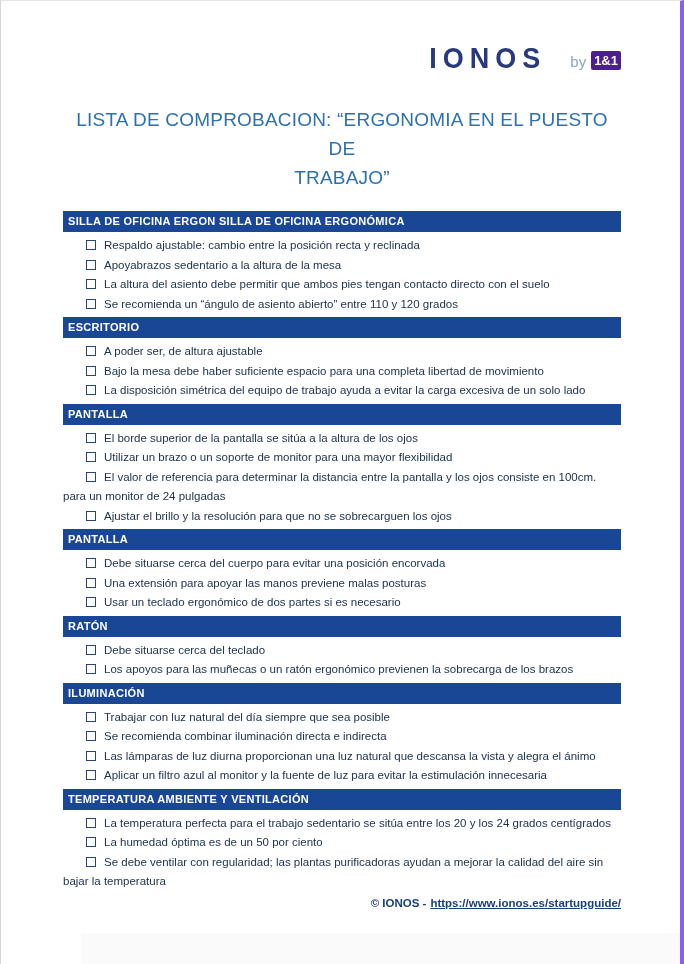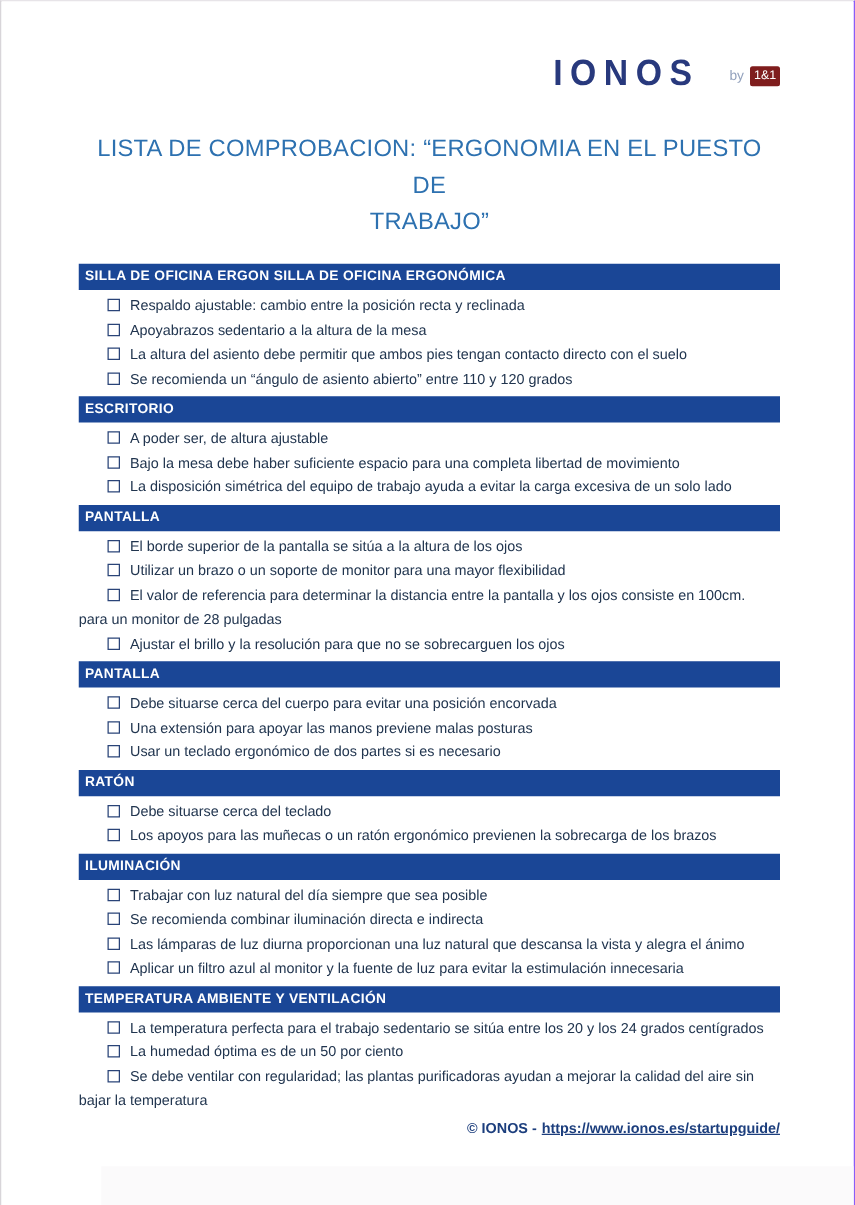--- a/index.html
+++ b/index.html
@@ -1,27 +1,27 @@
 <!DOCTYPE html>
 <html lang="es"><head>
 <meta charset="utf-8">
 <style>
   html,body{margin:0;padding:0;background:#fbfafb;}
   body{width:684px;height:964px;font-family:"Liberation Sans","DejaVu Sans",sans-serif;-webkit-font-smoothing:antialiased;}
   .page{position:relative;box-sizing:border-box;width:684px;height:964px;background:#ffffff;
-        border-left:1px solid #d8d5d9;border-right:1px solid #8b5cf6;border-top:1px solid #e7e4e8;
+        border-left:1px solid #d8d5d9;border-right:4px solid #8b5cf6;border-top:1px solid #e7e4e8;
         padding:40px 59px 0 62px;overflow:hidden;}
   .bottom-strip{position:absolute;left:80px;right:0;bottom:0;height:31px;background:#fbfafb;}
 
   
   .logo-row{display:flex;justify-content:flex-end;align-items:center;height:34px;}
   .logo-wordmark{font-size:27px;font-weight:700;letter-spacing:6px;color:#28397d;line-height:1;
                  transform:scaleY(1.08);display:inline-block;}
-  .logo-by{font-size:11px;color:#93a2bd;margin:6px 5px 0 0;display:inline-block;padding-left:24px;}
-  .logo-badge{background:#7f1d1d;color:#ffffff;font-size:10px;font-weight:400;line-height:1;
+  .logo-by{font-size:15px;color:#93a2bd;margin:6px 5px 0 0;display:inline-block;padding-left:24px;}
+  .logo-badge{background:#4c1d95;color:#ffffff;font-size:13px;font-weight:700;line-height:1;
               padding:3px 3px;border-radius:2px;margin-top:5px;display:inline-block;}
 
   
   .doc-title{margin-top:30px;color:#2d71b0;font-size:19px;line-height:29px;letter-spacing:0.2px;text-align:center;}
 
   
   .sections{margin-top:19px;}
   .section-header{height:21px;line-height:21px;background:#1a4696;color:#ffffff;
                   font-size:11px;font-weight:700;letter-spacing:0.3px;padding-left:5px;}
   .section-items{padding:4px 0 3px 0;}
@@ -77,21 +77,21 @@
   </div>
 
   <div class="section">
     <div class="section-header">
       <span>PANTALLA</span>
     </div>
     <div class="section-items">
           <div class="line first"><span class="cb"></span><span>El borde superior de la pantalla se sitúa a la altura de los ojos</span></div>
           <div class="line first"><span class="cb"></span><span>Utilizar un brazo o un soporte de monitor para una mayor flexibilidad</span></div>
           <div class="line first"><span class="cb"></span><span>El valor de referencia para determinar la distancia entre la pantalla y los ojos consiste en  100cm.</span></div>
-          <div class="line cont"><span>para un monitor de 28 pulgadas</span></div>
+          <div class="line cont"><span>para un monitor de 24 pulgadas</span></div>
           <div class="line first"><span class="cb"></span><span>Ajustar el brillo y la resolución para que no se sobrecarguen los ojos</span></div>
         </div>
   </div>
 
   <div class="section">
     <div class="section-header">
       <span>PANTALLA</span>
     </div>
     <div class="section-items">
           <div class="line first"><span class="cb"></span><span>Debe situarse cerca del cuerpo para evitar una posición encorvada</span></div>

